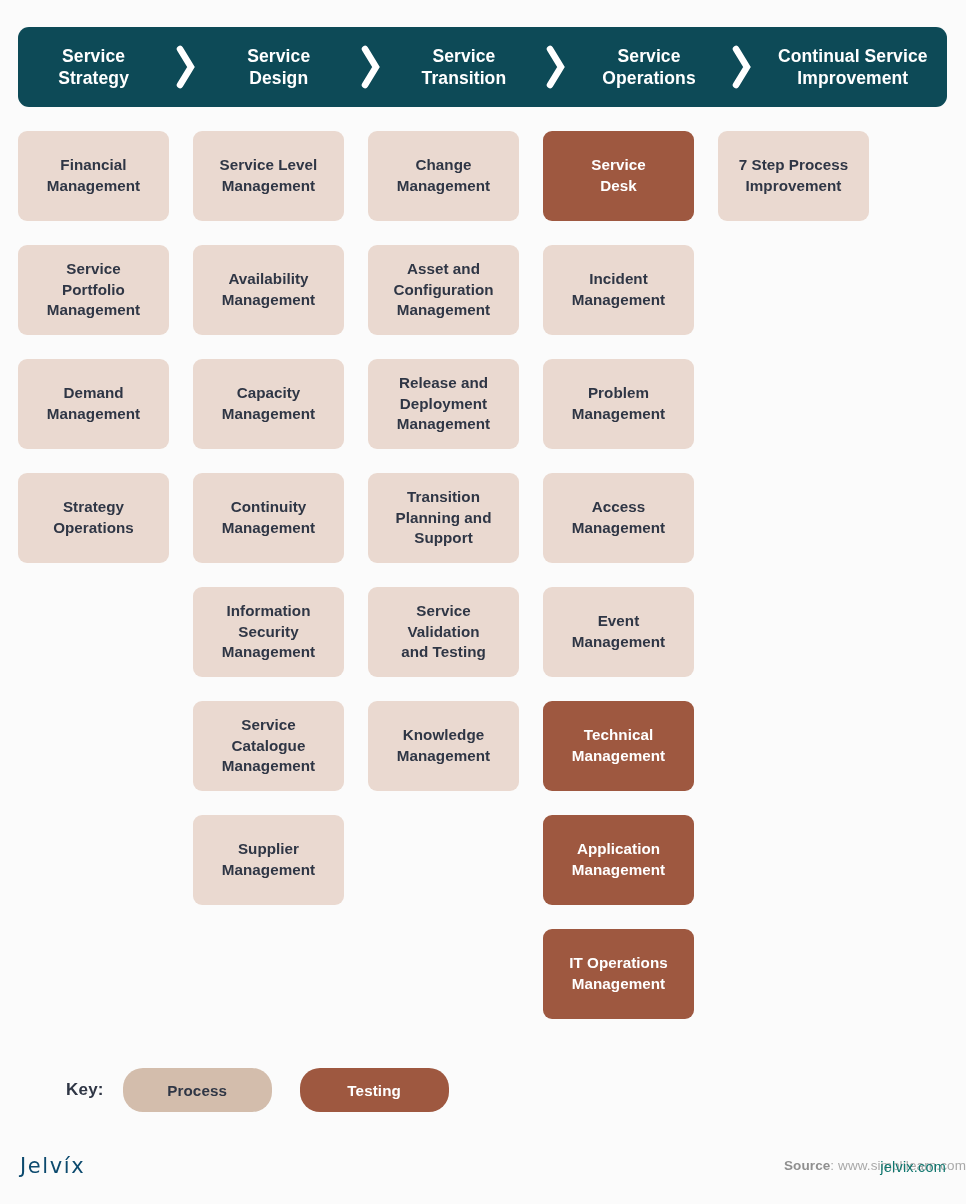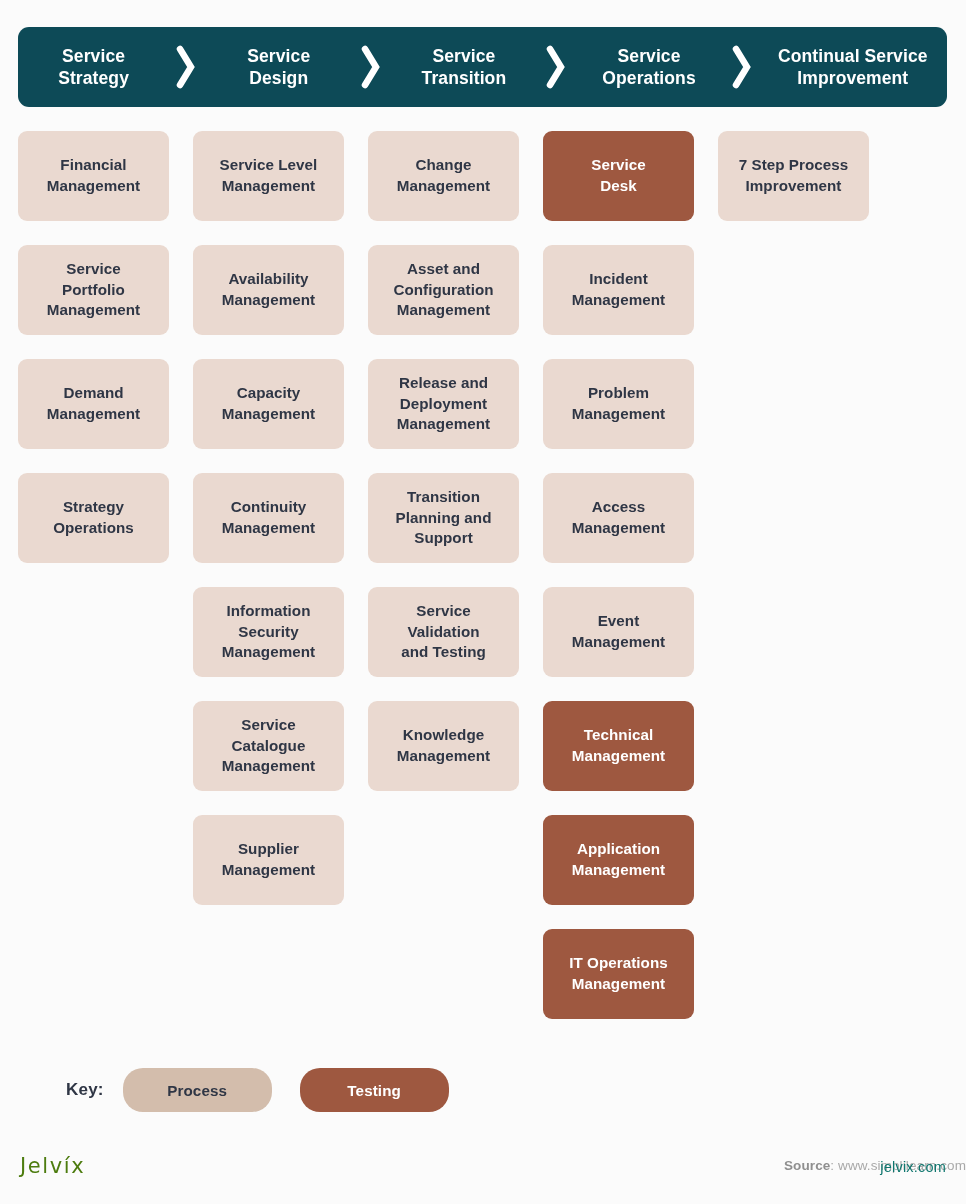--- a/index.html
+++ b/index.html
@@ -142,21 +142,21 @@
     top: 1144px;
     width: 966px;
     height: 60px;
   }
   #brand-logo {
     position: absolute;
     left: 20px;
     top: 10px;
     font-family: "DejaVu Sans", sans-serif;
     font-size: 21px;
-    color: #4d7c0f;
+    color: #0c4a6e;
     letter-spacing: 1.6px;
     font-weight: normal;
   }
   #source-note {
     position: absolute;
     left: 0;
     top: 14px;
     width: 966px;
     text-align: right;
     font-size: 13.5px;

